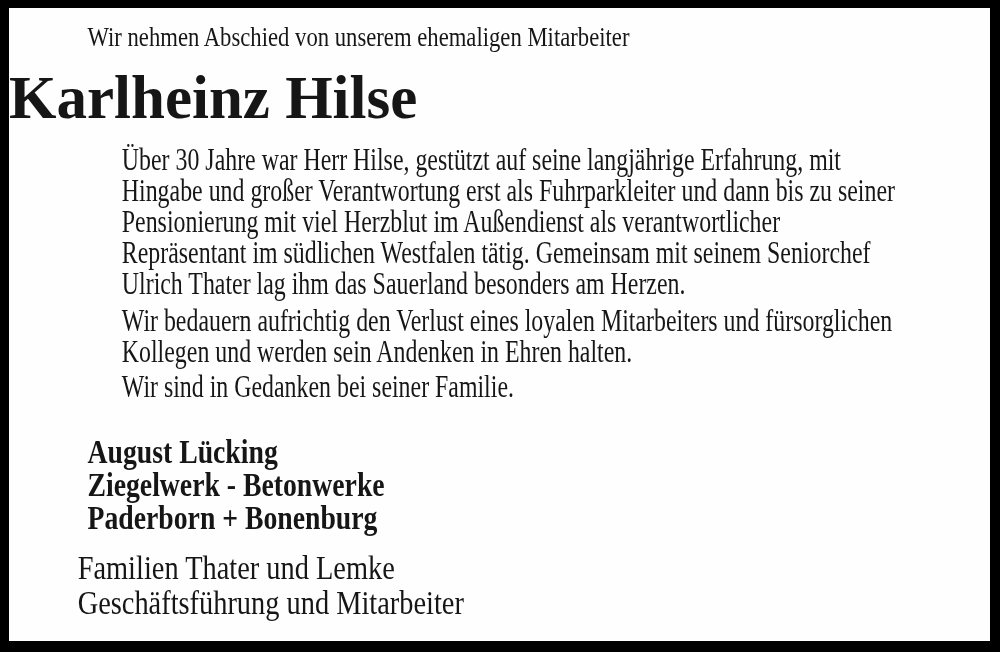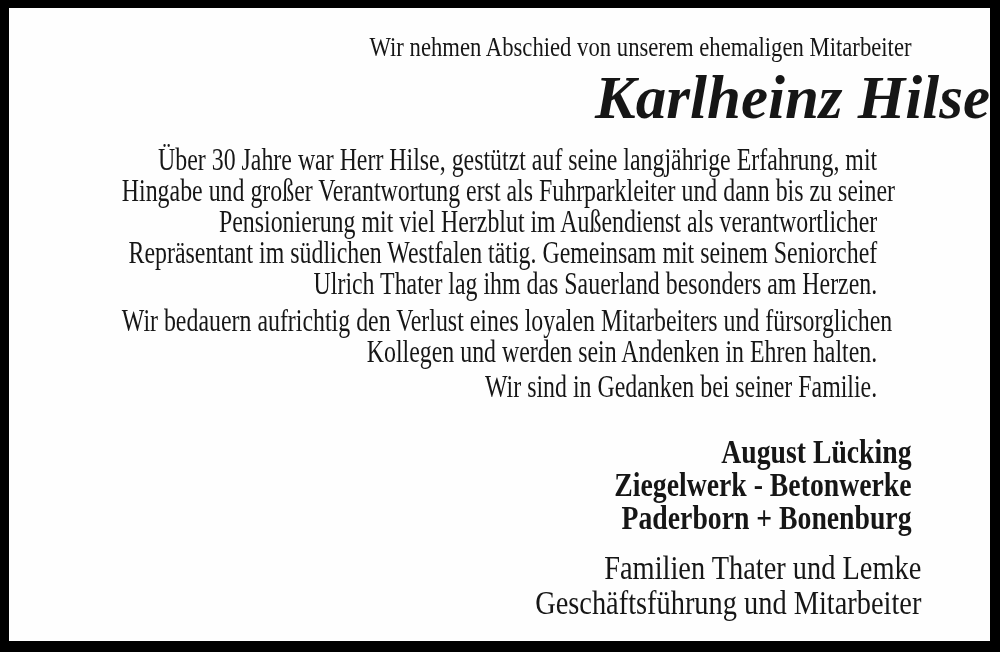--- a/index.html
+++ b/index.html
@@ -15,42 +15,41 @@
     overflow: hidden;
   }
   .notice {
     position: absolute;
     top: 8px;
     left: 9px;
     right: 10px;
     bottom: 11px;
     background: #fefefe;
     color: #161616;
-    text-align: right;
-    padding-top: 24px;
+    text-align: left;
+    padding-top: 14px;
     box-sizing: border-box;
   }
   .block {
     width: 100%;
     transform-origin: 50% 0;
   }
   .intro {
     font-size: 27px;
     line-height: 30px;
     transform: scaleX(0.84);
     white-space: nowrap;
   }
   .deceased-name {
     font-size: 61px;
     font-weight: bold;
     line-height: 64px;
-    margin-top: 4px;
+    margin-top: 14px;
     white-space: nowrap;
     letter-spacing: 0px;
-    font-style: italic;
   }
   .para {
     font-size: 31px;
     line-height: 31px;
     transform: scaleX(0.77);
   }
   .para-1 { margin-top: 14px; }
   .para-2 { margin-top: 6px; }
   .condolence {
     font-size: 31px;

